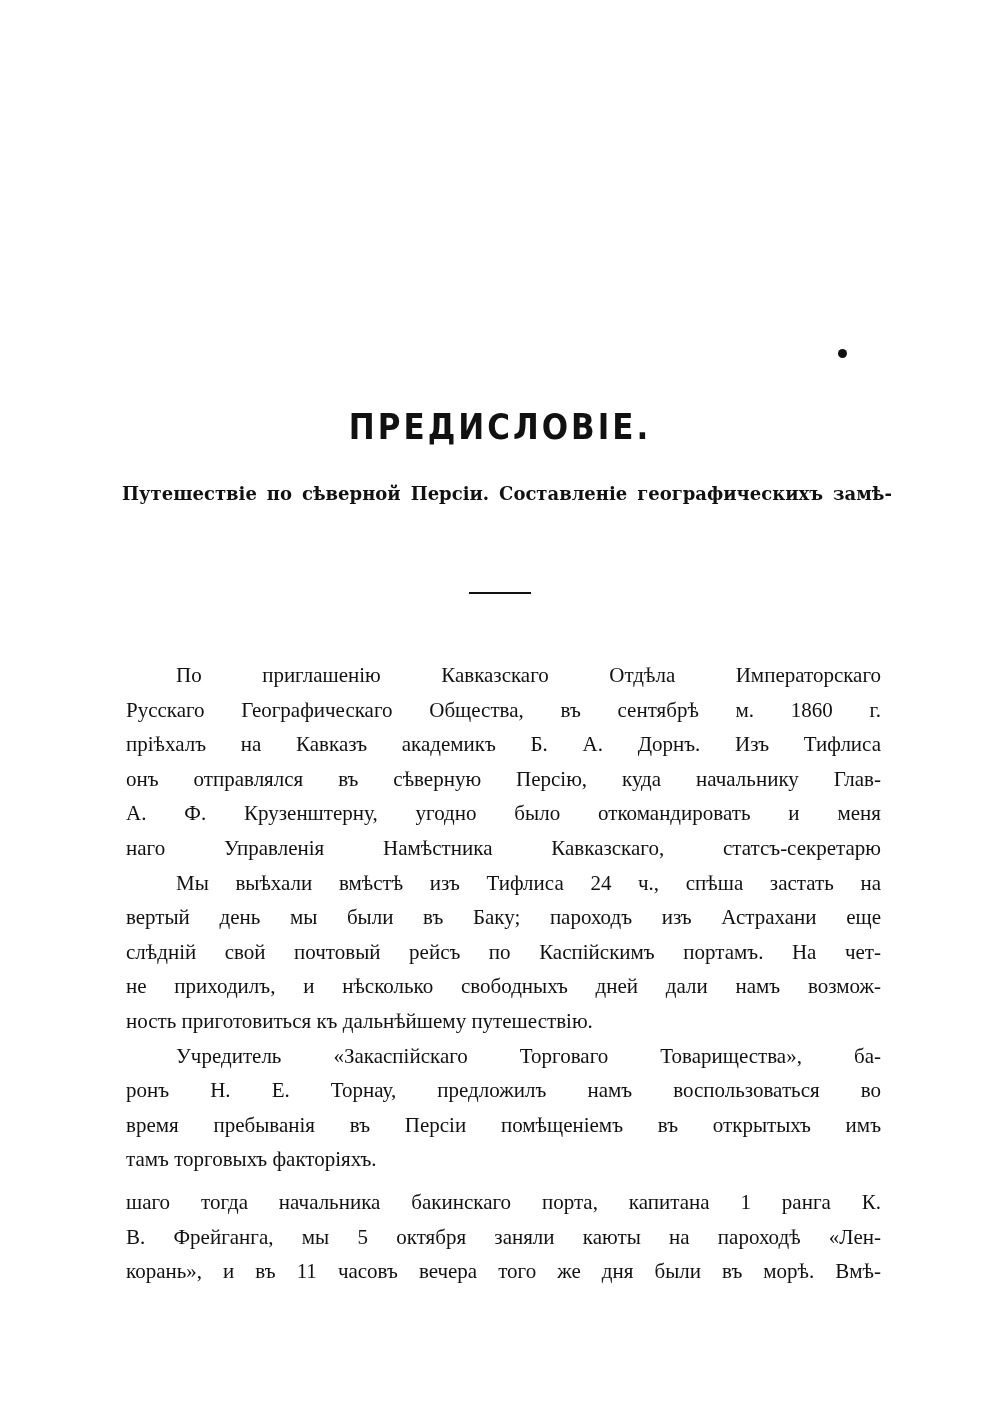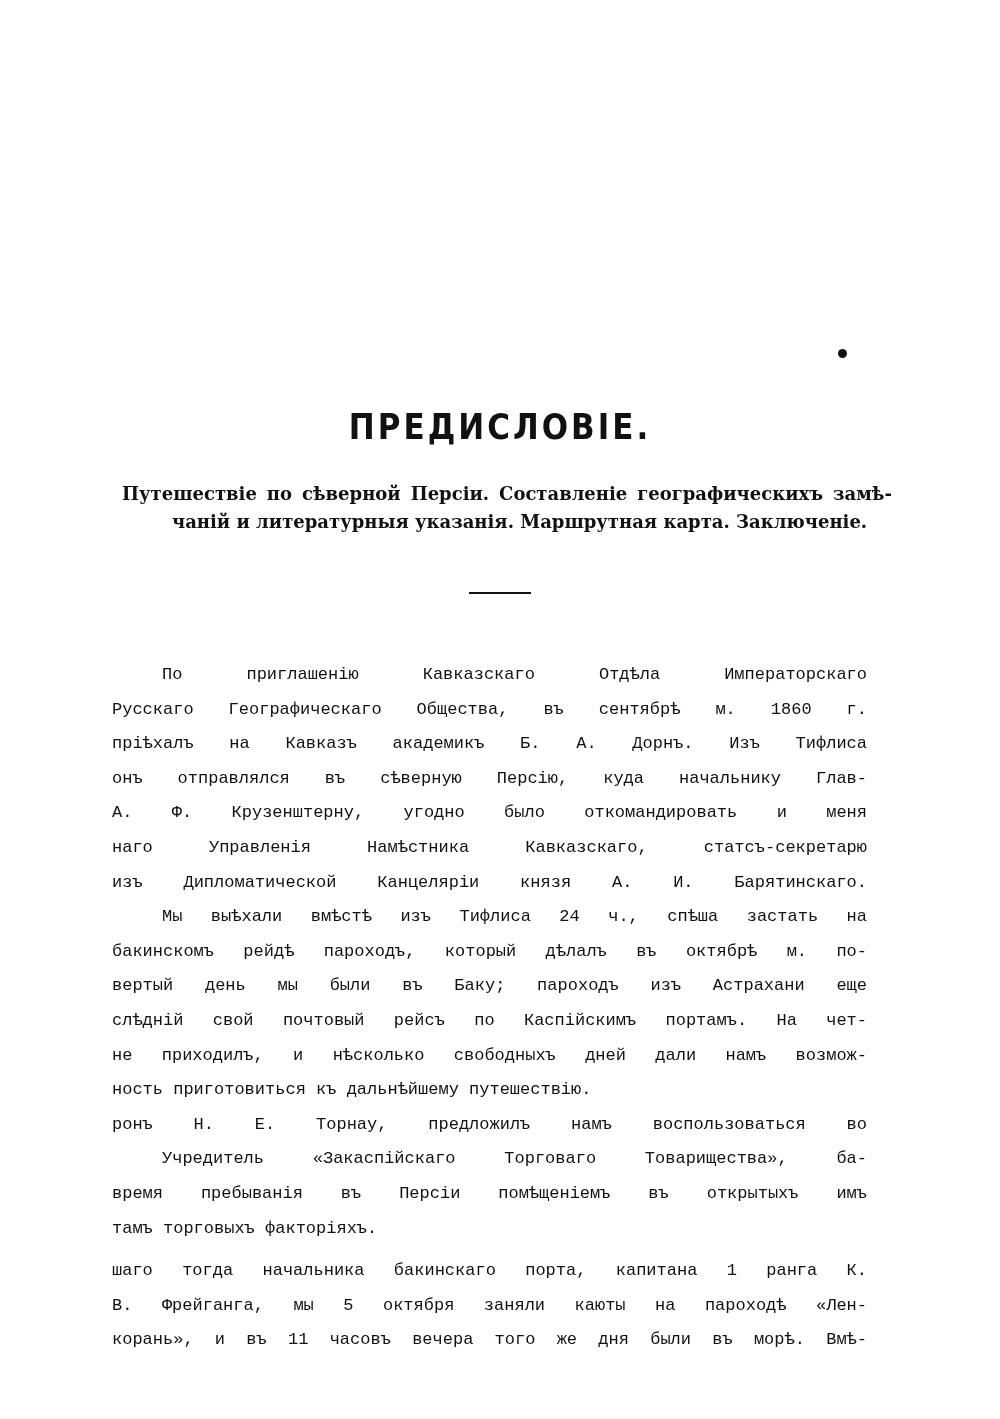--- a/index.html
+++ b/index.html
@@ -10,63 +10,60 @@
   .title { position: absolute; left: 0; width: 1000px; top: 408px; text-align: center;
            font-family: "DejaVu Sans", sans-serif; font-weight: bold; font-size: 31px;
            letter-spacing: 3px; transform: scaleY(1.15); }
   .summary { position: absolute; left: 122px; width: 770px; top: 480px;
              font-family: "DejaVu Serif", serif; font-weight: bold; font-size: 18px;
              line-height: 28px; text-align: justify; }
   .summary .line { display: block; white-space: nowrap; }
   .summary .l1 { text-align: justify; text-align-last: justify; }
   .summary .l2 { padding-left: 50px; }
   .rule { position: absolute; left: 469px; top: 592px; width: 62px; height: 2px; background: #111; }
-  .body-text { position: absolute; left: 112px; width: 755px; top: 658px;
-               font-family: Liberation Mono, monospace; font-size: 17px; line-height: 34.6px; }
+  .body-text { position: absolute; left: 126px; width: 755px; top: 658px;
+               font-family: Liberation Serif, serif; font-size: 21px; line-height: 34.6px; }
   .body-text .line { display: block; white-space: nowrap; text-align: justify; text-align-last: justify; }
   .body-text .line.indent { padding-left: 50px; }
   .body-text .line.last { text-align-last: left; }
   .body-text .gap { height: 8px; }
 </style>
 </head>
 <body>
 
 <div>
   <div class="dot"></div>
 
   <div class="title">ПРЕДИСЛОВІЕ.</div>
 
   <div class="summary">
     <span class="line l1">Путешествіе по сѣверной Персіи. Составленіе географическихъ замѣ-</span>
-    <span class="line l2">чаній и литературныя указанія. Маршрутная карта. Заключеніе.</span>
   </div>
 
   <div class="rule"></div>
 
   <div class="body-text">
     <div>
       <span class="line indent">По приглашенію Кавказскаго Отдѣла Императорскаго</span>
       <span class="line">Русскаго Географическаго Общества, въ сентябрѣ м. 1860 г.</span>
       <span class="line">пріѣхалъ на Кавказъ академикъ Б. А. Дорнъ. Изъ Тифлиса</span>
       <span class="line">онъ отправлялся въ сѣверную Персію, куда начальнику Глав-</span>
       <span class="line">А. Ф. Крузенштерну, угодно было откомандировать и меня</span>
       <span class="line">наго Управленія Намѣстника Кавказскаго, статсъ-секретарю</span>
-      <span class="line">изъ Дипломатической Канцеляріи князя А. И. Барятинскаго.</span>
     </div>
     <div>
       <span class="line indent">Мы выѣхали вмѣстѣ изъ Тифлиса 24 ч., спѣша застать на</span>
-      <span class="line">бакинскомъ рейдѣ пароходъ, который дѣлалъ въ октябрѣ м. по-</span>
       <span class="line">вертый день мы были въ Баку; пароходъ изъ Астрахани еще</span>
       <span class="line">слѣдній свой почтовый рейсъ по Каспійскимъ портамъ. На чет-</span>
       <span class="line">не приходилъ, и нѣсколько свободныхъ дней дали намъ возмож-</span>
       <span class="line last">ность приготовиться къ дальнѣйшему путешествію.</span>
     </div>
     <div>
+      <span class="line indent">Учредитель «Закаспійскаго Торговаго Товарищества», ба-</span>
       <span class="line">ронъ Н. Е. Торнау, предложилъ намъ воспользоваться во</span>
-      <span class="line indent">Учредитель «Закаспійскаго Торговаго Товарищества», ба-</span>
       <span class="line">время пребыванія въ Персіи помѣщеніемъ въ открытыхъ имъ</span>
       <span class="line last">тамъ торговыхъ факторіяхъ.</span>
     </div>
     <div class="gap"></div>
     <div>
       <span class="line">шаго тогда начальника бакинскаго порта, капитана 1 ранга К.</span>
       <span class="line">В. Фрейганга, мы 5 октября заняли каюты на пароходѣ «Лен-</span>
       <span class="line">корань», и въ 11 часовъ вечера того же дня были въ морѣ. Вмѣ-</span>
     </div>
   </div>

